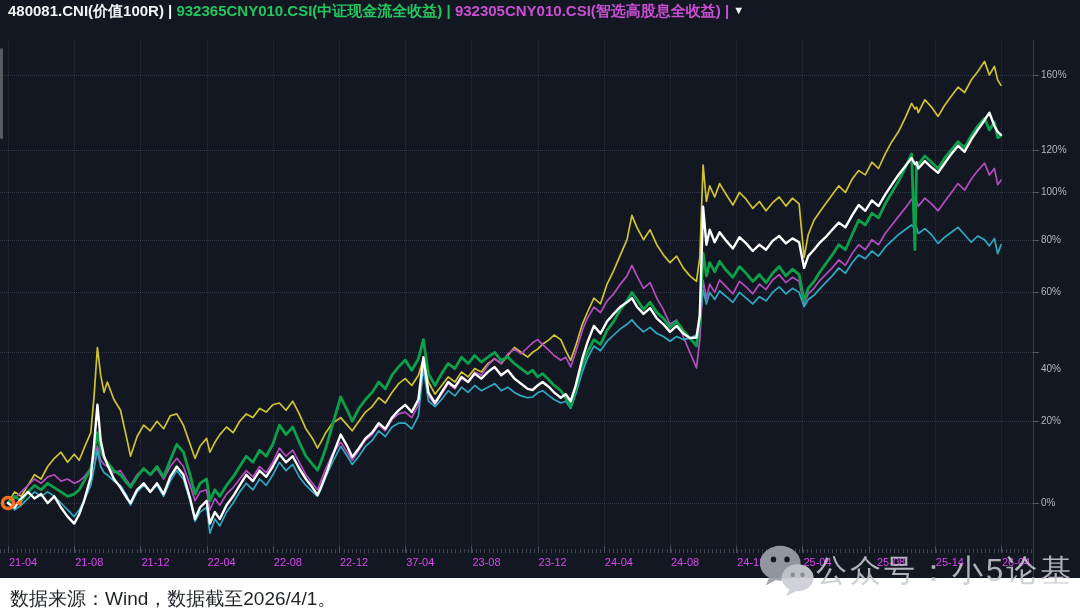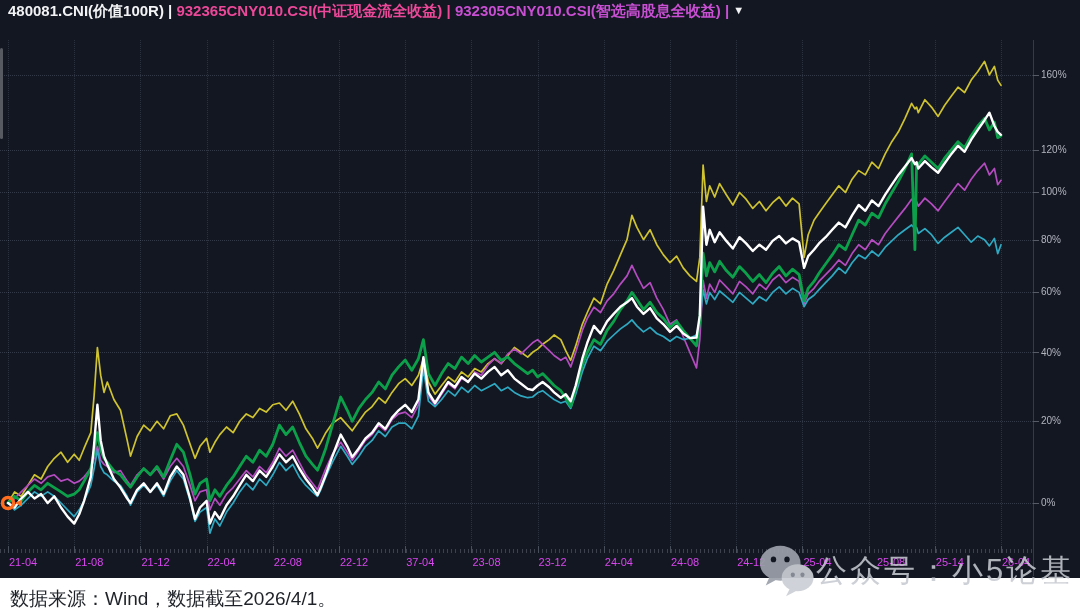--- a/index.html
+++ b/index.html
@@ -32,21 +32,21 @@
   #watermark{position:absolute;left:758px;top:542px;z-index:7;display:flex;align-items:center;opacity:0.92;}
   #wm-text{font-size:31px;color:rgba(197,200,208,0.95);letter-spacing:3px;line-height:56px;white-space:nowrap;}
 </style>
 </head>
 <body>
 
 <div id="stage">
 
   <div id="header">
     <div class="hdr-row">
-      <span id="hdr-row1-segs"><span class="hdr-seg" style="color: rgb(242, 243, 245);">480081.CNI(价值100R) | </span><span class="hdr-seg" style="color: #ec4899;">932365CNY010.CSI(中证现金流全收益) | </span><span class="hdr-seg" style="color: rgb(201, 79, 211);">932305CNY010.CSI(智选高股息全收益) | </span></span>
+      <span id="hdr-row1-segs"><span class="hdr-seg" style="color: rgb(242, 243, 245);">480081.CNI(价值100R) | </span><span class="hdr-seg" style="color: #22c55e;">932365CNY010.CSI(中证现金流全收益) | </span><span class="hdr-seg" style="color: rgb(201, 79, 211);">932305CNY010.CSI(智选高股息全收益) | </span></span>
       <span id="date-dd">▼</span>
     </div>
   </div>
 
   <div id="gridlines">
       <div class="hgrid" style="top: 74.9309px;"></div>
       <div class="hgrid" style="top: 149.771px;"></div>
       <div class="hgrid" style="top: 192.47px;"></div>
       <div class="hgrid" style="top: 239.672px;"></div>
       <div class="hgrid" style="top: 292.438px;"></div>
@@ -97,21 +97,21 @@
       <div class="xtick-major" style="left: 868.6px;"></div>
       <div class="xtick-major" style="left: 934.8px;"></div>
       <div class="xtick-major" style="left: 1001px;"></div>
     </div>
   <div id="ylabels">
       <div class="ylab" style="top: 65.9309px;">160%</div>
       <div class="ylab" style="top: 140.771px;">120%</div>
       <div class="ylab" style="top: 183.47px;">100%</div>
       <div class="ylab" style="top: 230.672px;">80%</div>
       <div class="ylab" style="top: 283.438px;">60%</div>
-      <div class="ylab" style="top: 344px;">40%</div>
+      <div class="ylab" style="top: 360px;">40%</div>
       <div class="ylab" style="top: 412.32px;">20%</div>
       <div class="ylab" style="top: 494px;">0%</div>
     </div>
   <div id="xlabels">
       <div class="xlab" style="left: 9px;">21-04</div>
       <div class="xlab" style="left: 75.2px;">21-08</div>
       <div class="xlab" style="left: 141.4px;">21-12</div>
       <div class="xlab" style="left: 207.6px;">22-04</div>
       <div class="xlab" style="left: 273.8px;">22-08</div>
       <div class="xlab" style="left: 340px; text-align: center;">22-12</div>

